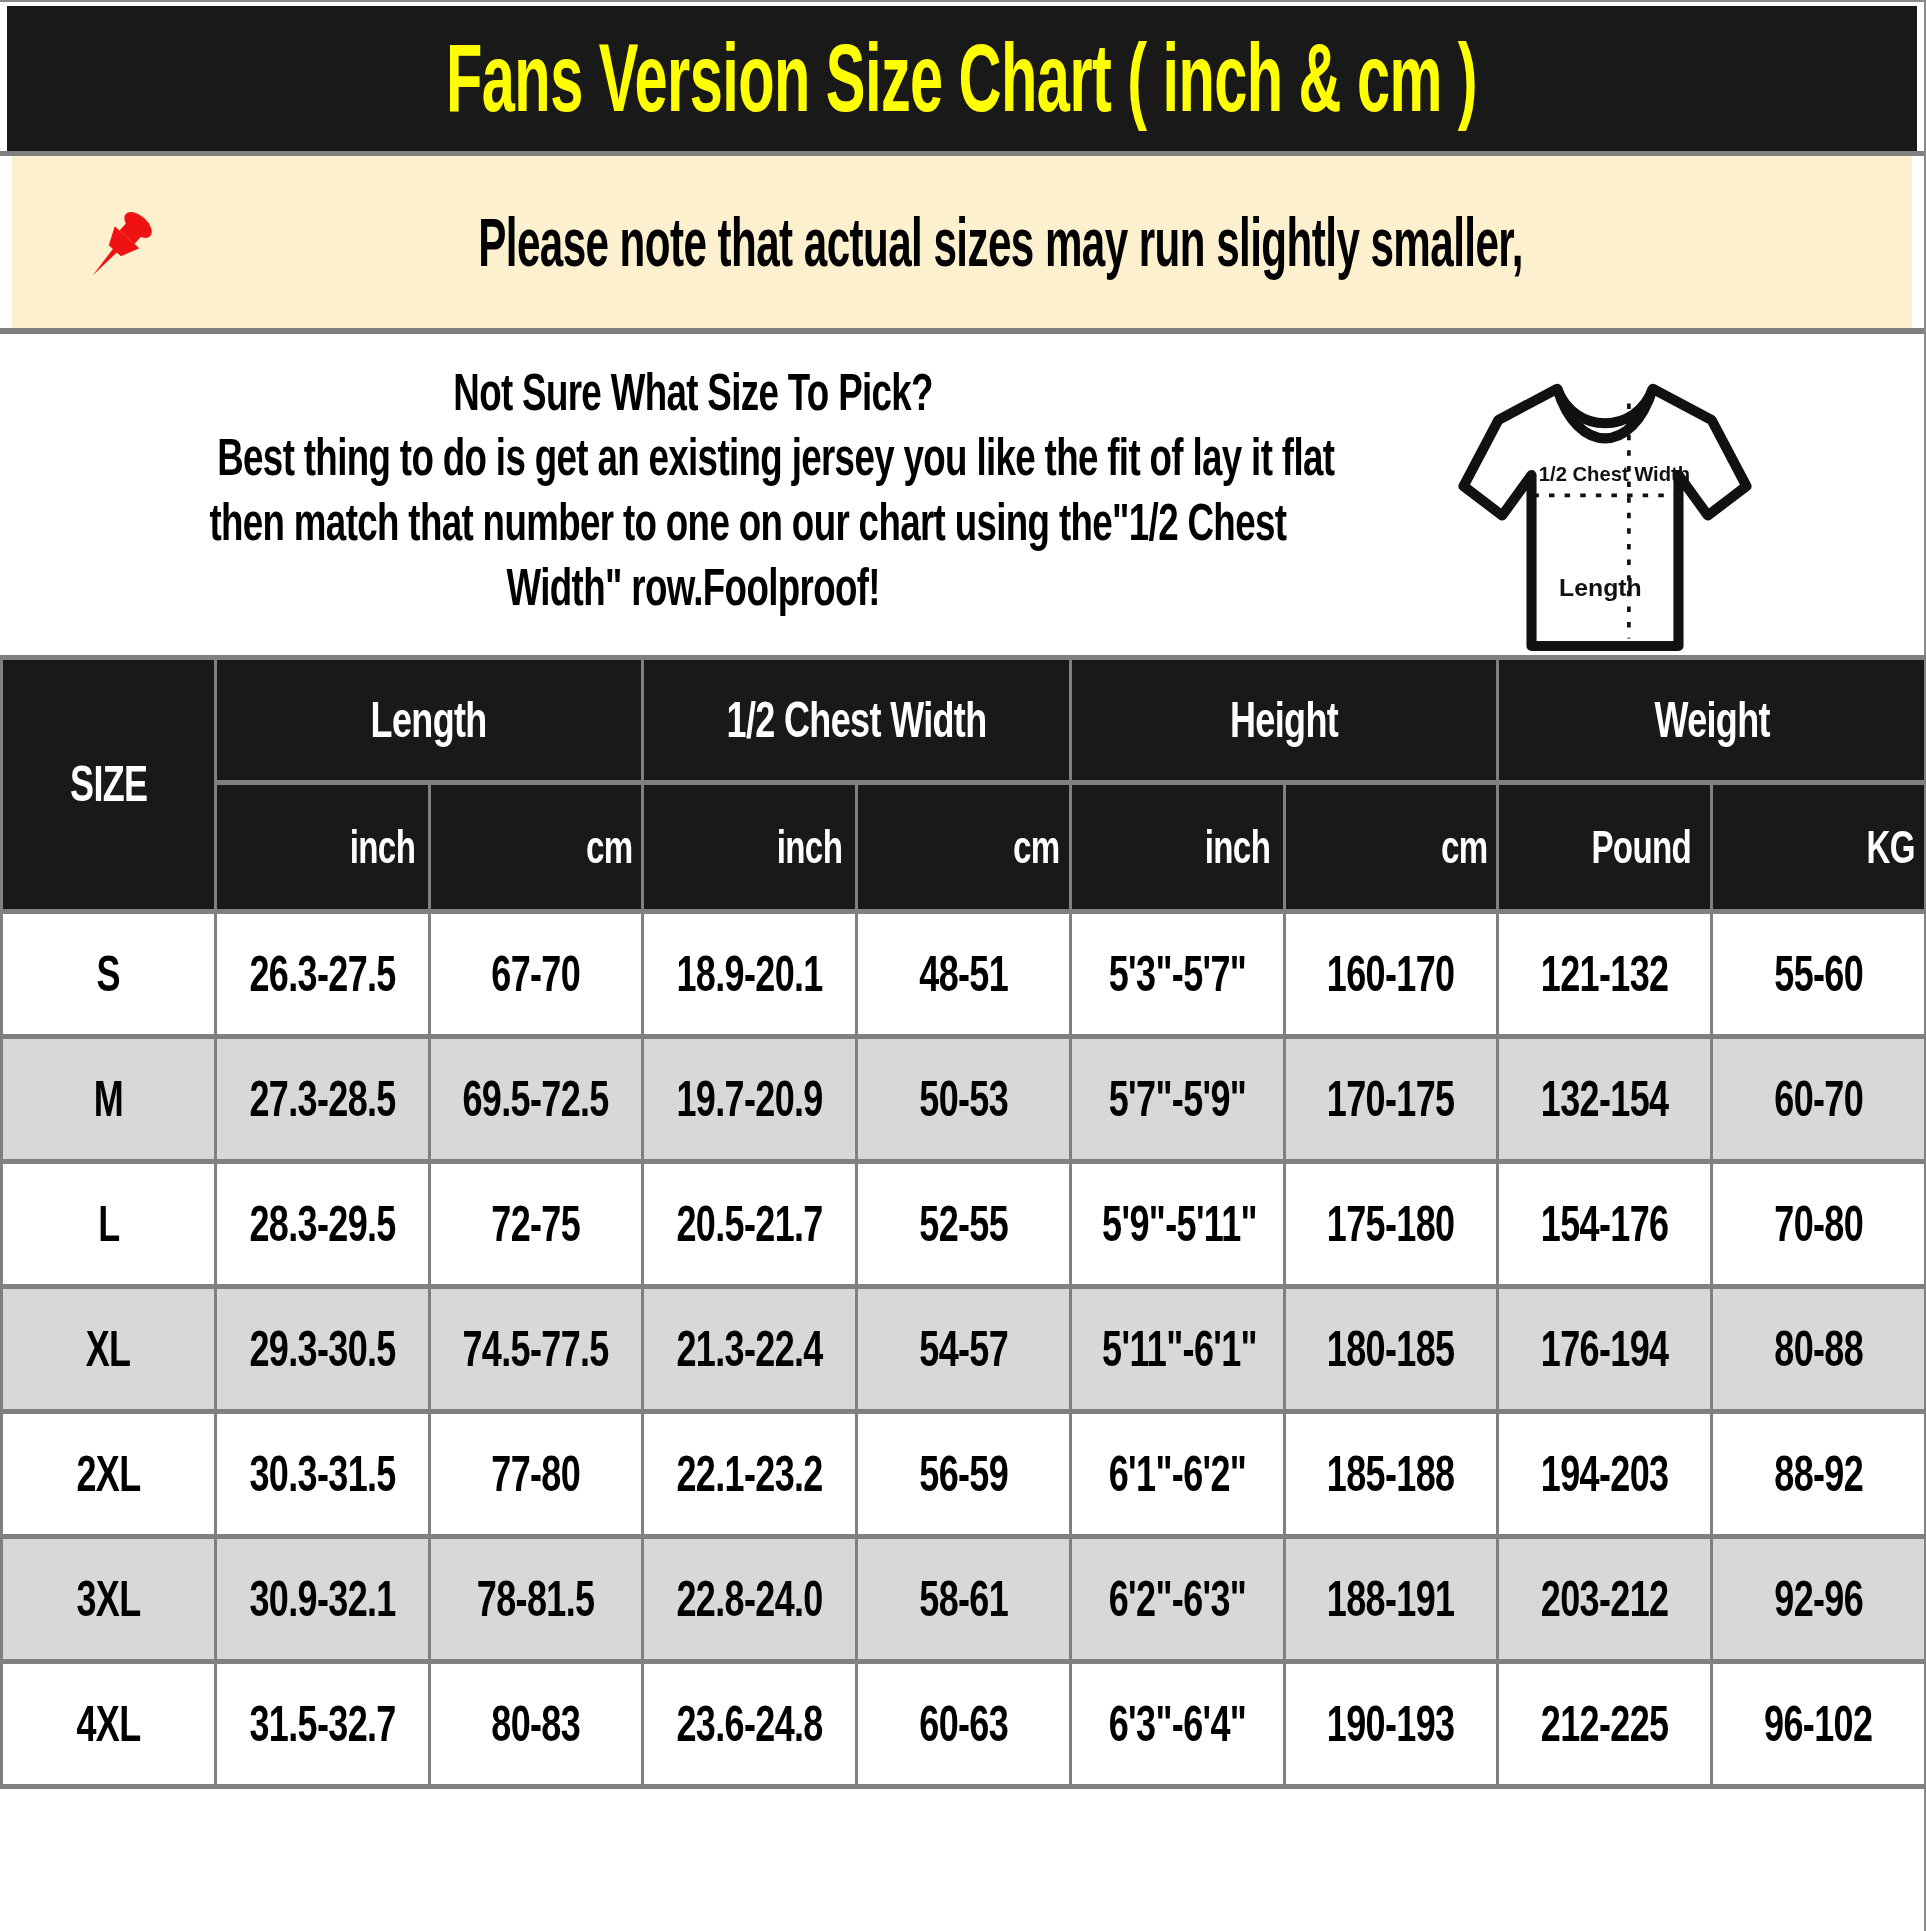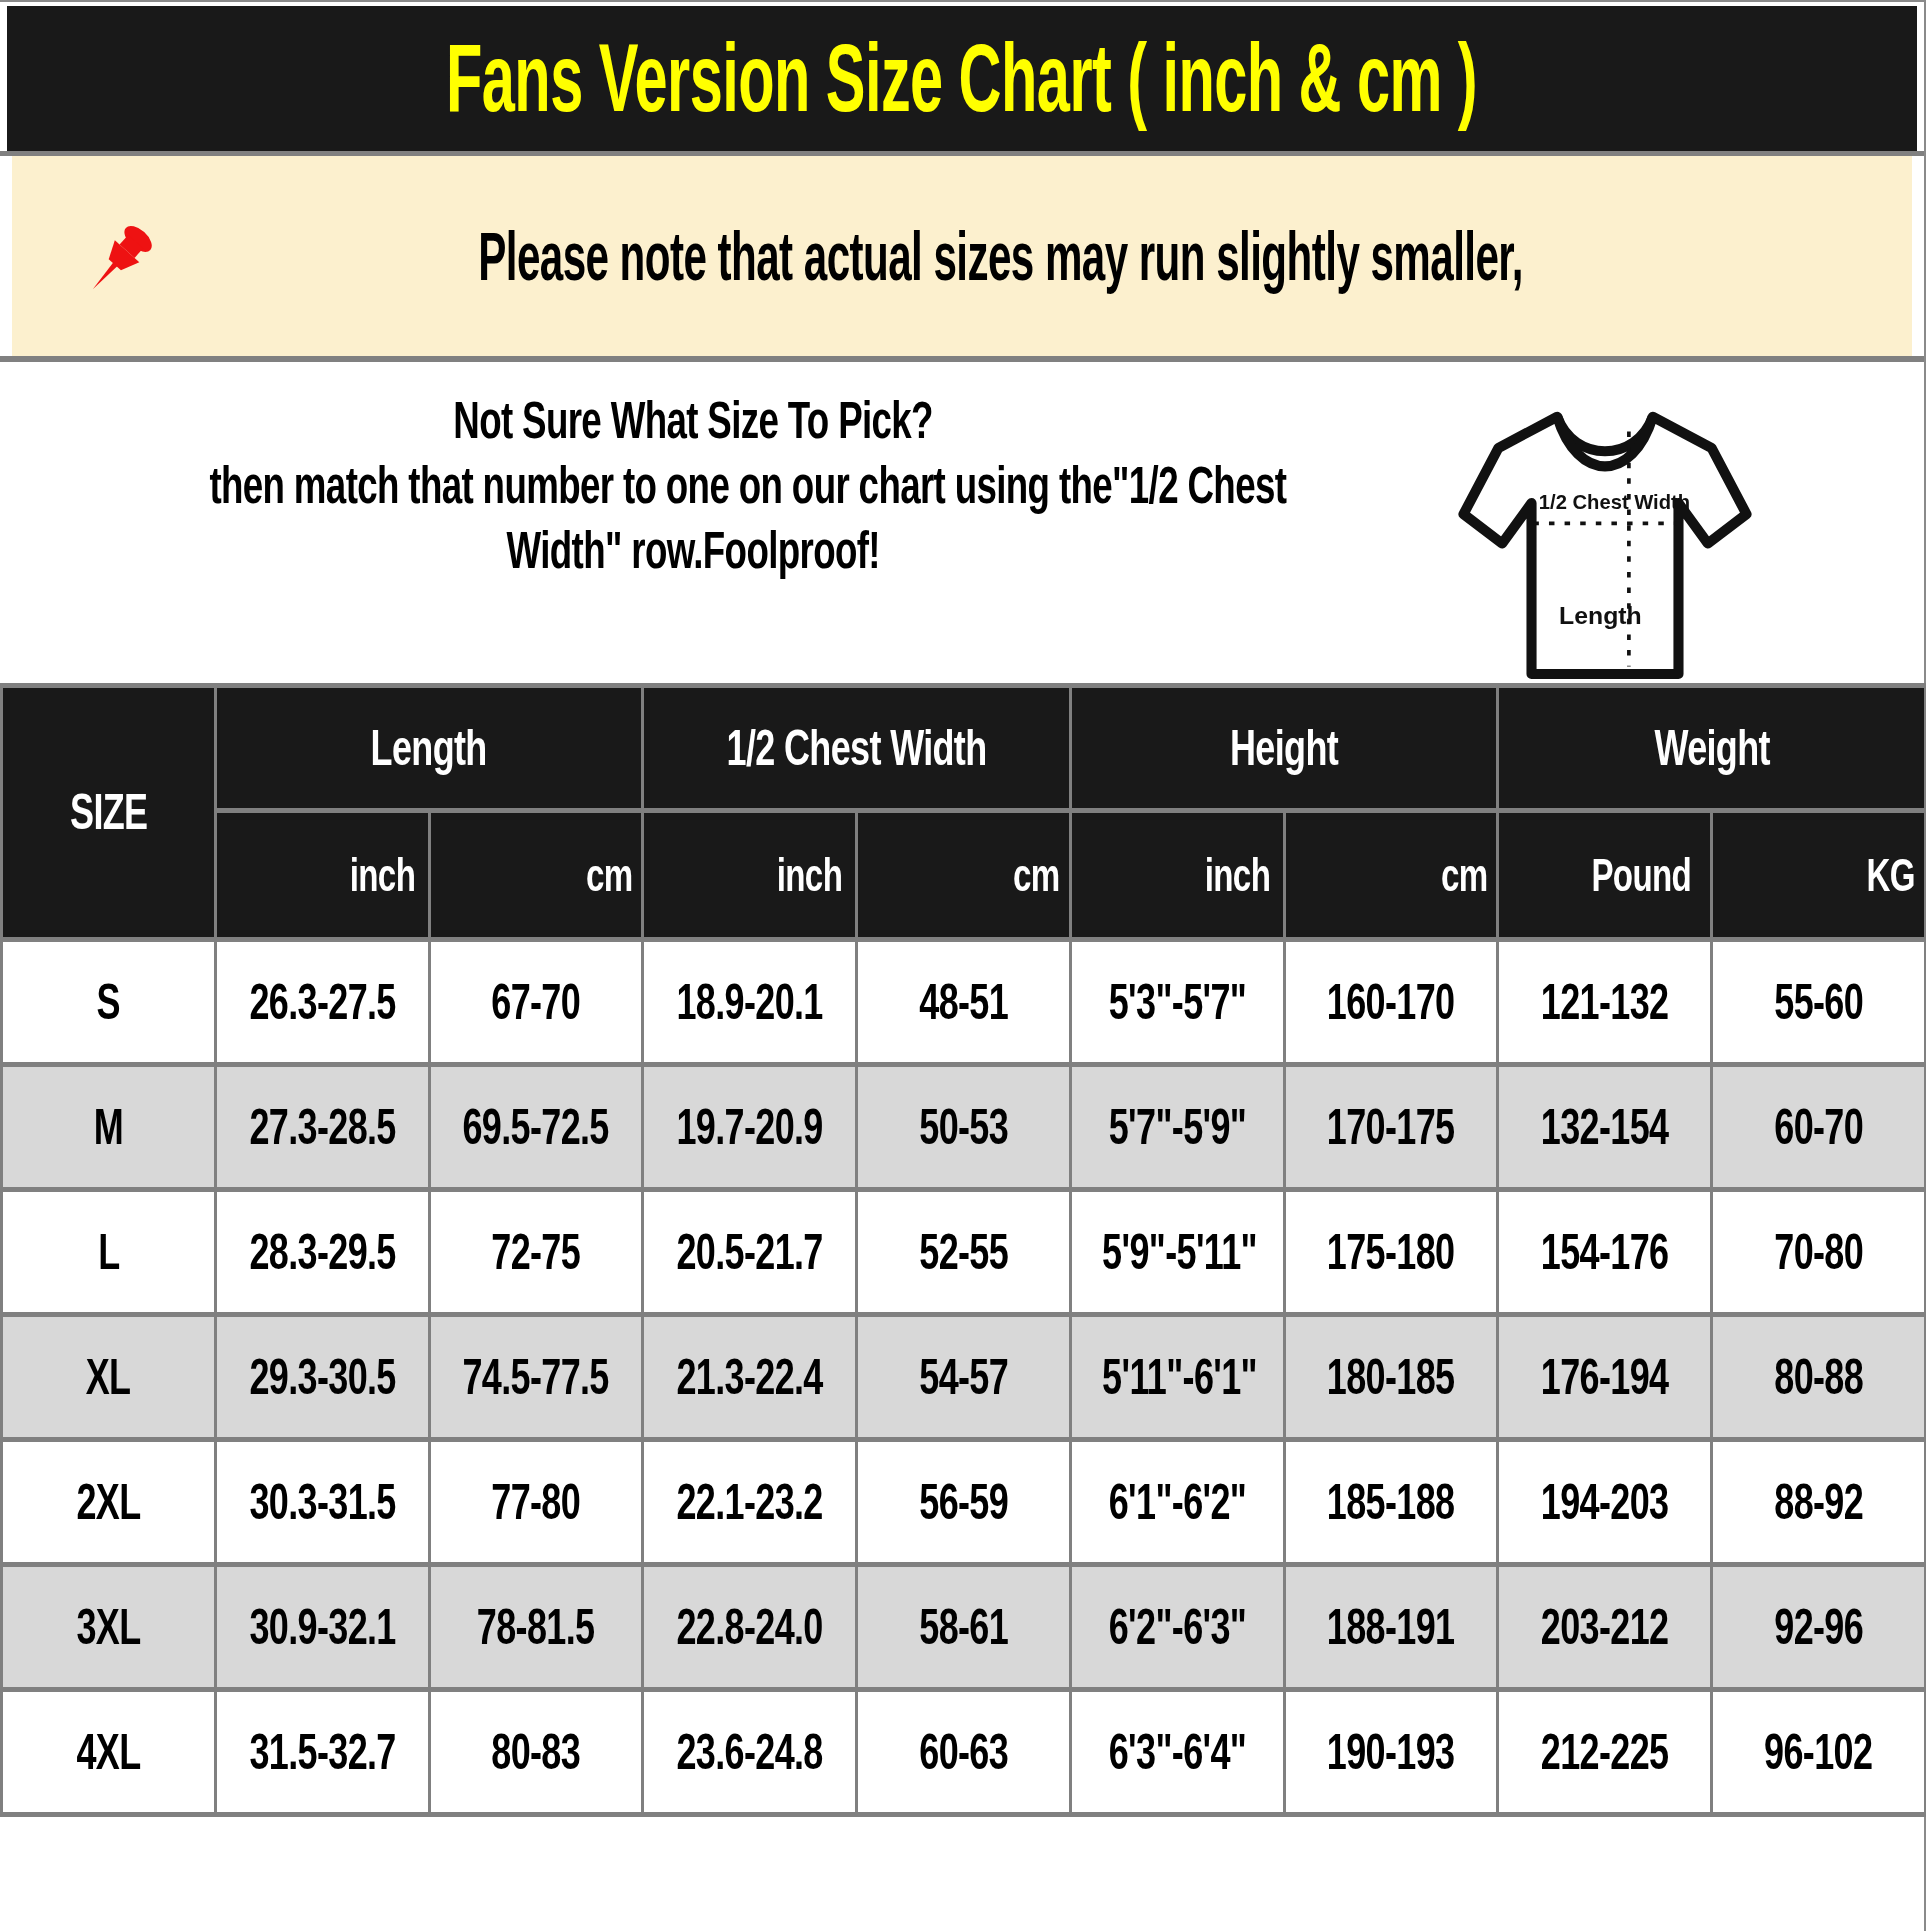--- a/index.html
+++ b/index.html
@@ -20,21 +20,21 @@
   .title-bar {
     margin:3.7px 7.3px 0 7.3px; height:145px; background:#191919;
     display:flex; align-items:center; justify-content:center;
   }
   .title-bar .title { color:#ffff00; font-size:96px; }
 
   .sep { height:5.5px; background:#808080; }
 
   
   .notice {
-    margin:0 12px; height:200px; background:#FCF0CE;
+    margin:0 12px; height:172px; background:#FCF0CE;
     display:flex; flex-direction:column; align-items:center; justify-content:center;
   }
   .notice-row { display:flex; align-items:center; justify-content:center; height:97px; font-size:68px; }
   .red-em { color:#fa0000; margin:0 0.24em; }
   .pin-svg { margin-right:1.8px; margin-bottom:-13px; }
   .arrow-svg { margin-left:13px; margin-bottom:-5.5px; }
 
   
   .guide { position:relative; height:321px; background:#ffffff; }
   .guide-text {
@@ -81,20 +81,21 @@
       </svg>
       <span class="cond cond-xs">Please note that actual sizes may run slightly smaller,</span>
     </div>
   </div>
 
   <div class="sep"></div>
 
   <div class="guide">
     <div class="guide-text">
       <div><span class="cond">Not Sure What Size To Pick?</span></div>
+      <div><span class="cond">Best thing to do is get an existing jersey you like the fit of lay it flat</span></div>
       <div><span class="cond">then match that number to one on our chart using the"1/2 Chest</span></div>
       <div><span class="cond">Width" row.Foolproof!</span></div>
     </div>
 
     <svg class="tshirt" width="316" height="327" viewBox="0 0 344 356">
       <path d="M120,40 C138,90 206,90 224,40 L288,74 L326,146 L284,178 L252,134 L252,320 L92,320 L92,134 L60,178 L18,146 L56,74 Z" fill="#ffffff" stroke="#111111" stroke-width="11" stroke-linejoin="round"></path>
       <path d="M120,40 C142,112 202,112 224,40" fill="none" stroke="#111111" stroke-width="11"></path>
       <line x1="198" y1="56" x2="198" y2="312" stroke="#111111" stroke-width="4" stroke-dasharray="6,11"></line>
       <line x1="94" y1="156" x2="250" y2="156" stroke="#111111" stroke-width="4" stroke-dasharray="6,11"></line>
       <text x="100" y="140" font-size="22" font-weight="700" fill="#111111">1/2 Chest Width</text>

